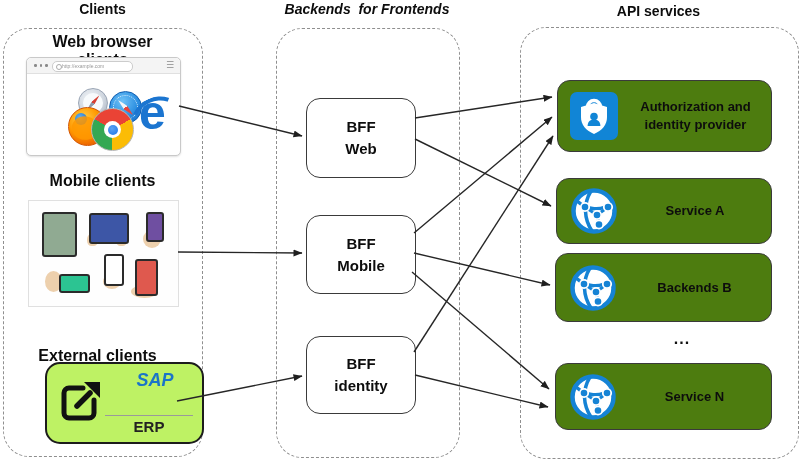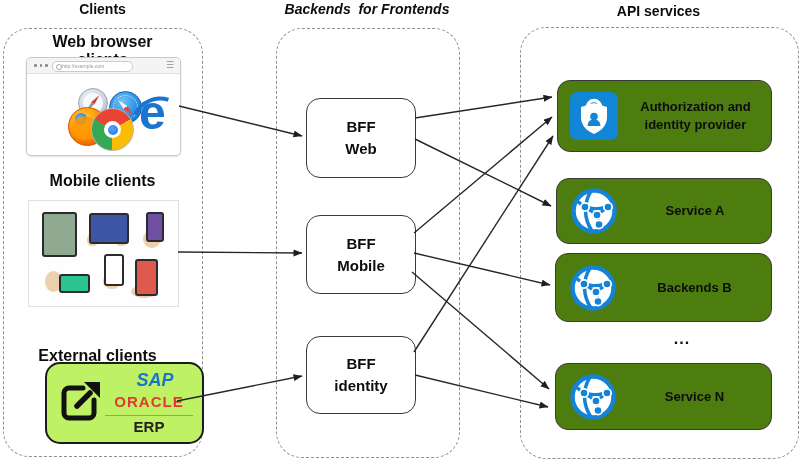--- a/index.html
+++ b/index.html
@@ -149,21 +149,20 @@
 
   <div class="sec-label" style="left:20px;top:347px;width:155px;">External clients</div>
 
   <div class="extbox">
     <svg width="50" height="50" viewBox="0 0 50 50" style="position:absolute;left:8px;top:13px;">
       <path d="M28 11 H14 a5 5 0 0 0 -5 5 v20 a5 5 0 0 0 5 5 h20 a5 5 0 0 0 5 -5 V23" fill="none" stroke="#111" stroke-width="5" stroke-linecap="round"></path>
       <line x1="22" y1="29" x2="35" y2="16" stroke="#111" stroke-width="5.5" stroke-linecap="round"></line>
       <polygon points="29,5 45,5 45,21" fill="#111"></polygon>
     </svg>
     <span class="sap">SAP</span>
-    <span class="oracle">ORACLE</span>
     <span class="oracle-line"></span>
     <span class="erp">ERP</span>
   </div>
 
   <div class="node" style="top:98px;height:78px;">
     <span>BFF</span>
     <span>Web</span>
   </div>
   <div class="node" style="top:215px;height:77px;">
     <span>BFF</span>

